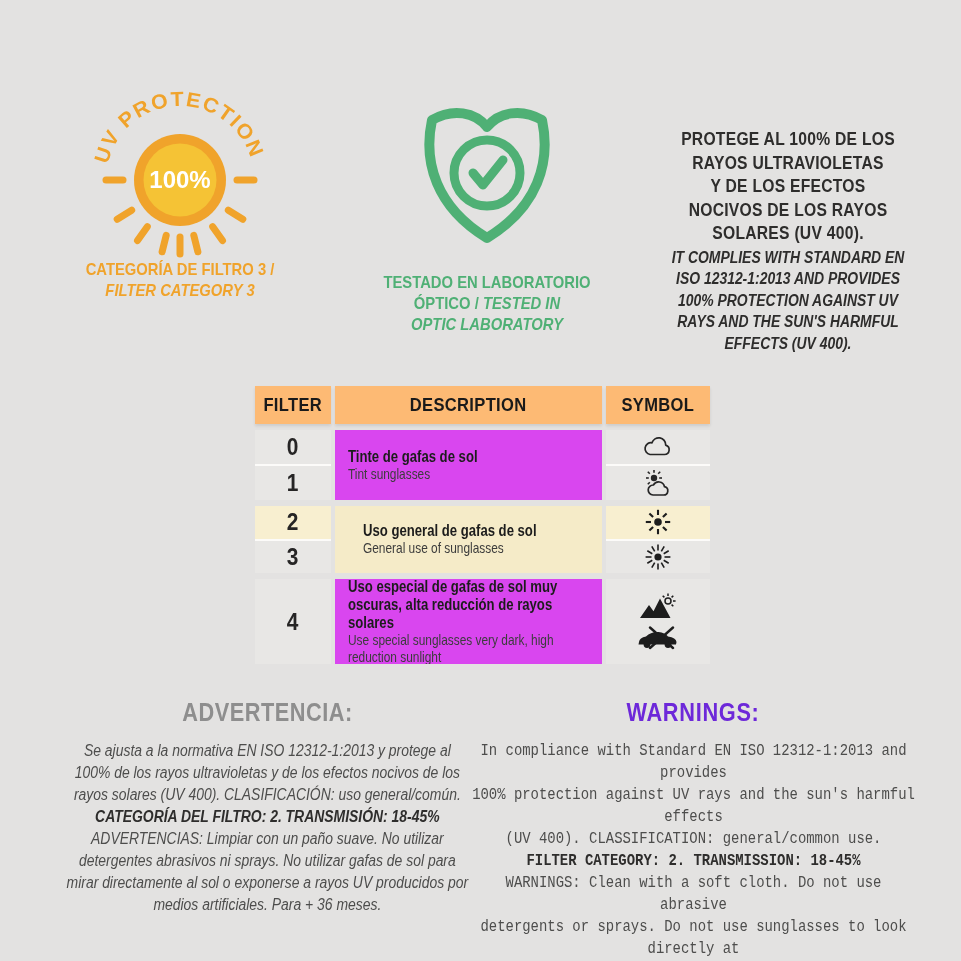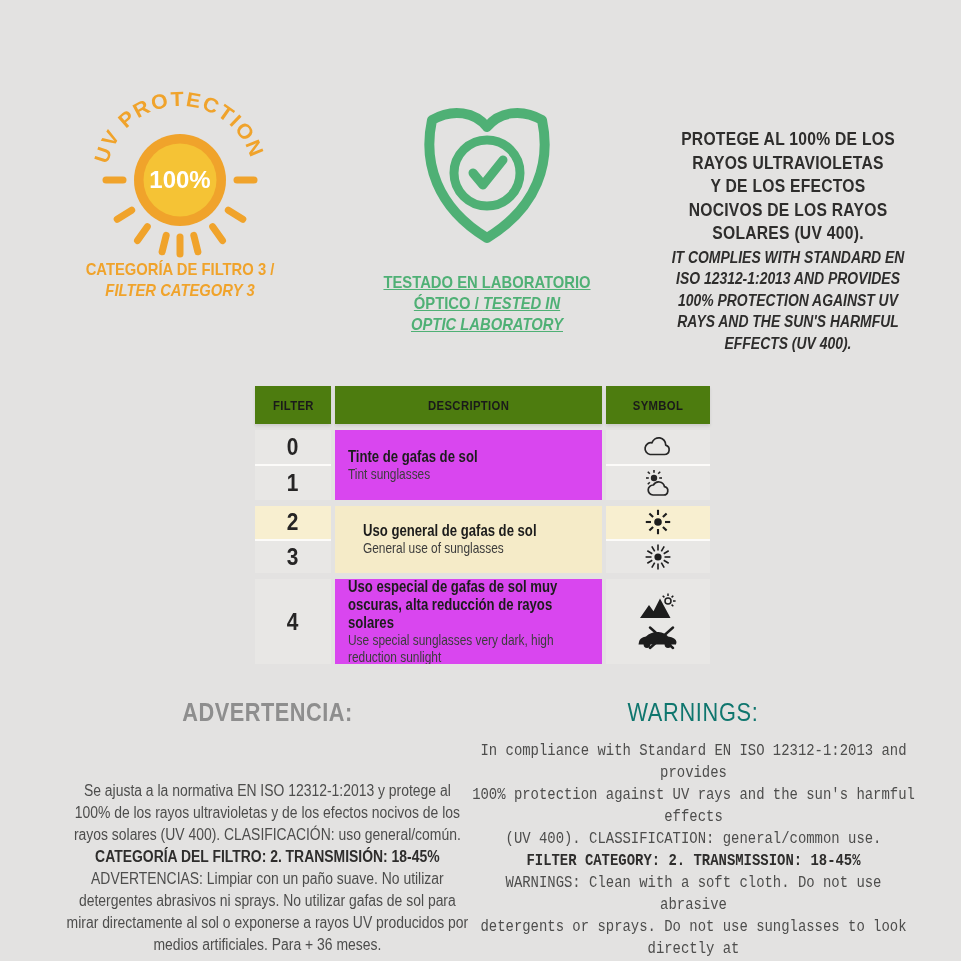--- a/index.html
+++ b/index.html
@@ -18,36 +18,36 @@
   .cond-wide { width:114%; margin-left:-7%; transform:scaleX(0.87); transform-origin:50% 0; }
   .cond-l { width:122%; transform:scaleX(0.82); transform-origin:0 50%; }
 
   
   .uv-caption {
     left:30px; top:259px; width:300px;
     color:#f0a32b; font-weight:bold; font-size:17px; line-height:21px;
   }
   .lab-caption {
     left:337px; top:272px; width:300px;
-    color:#4fb075; font-weight:bold; font-size:17px; line-height:21px;text-decoration:underline;
+    color:#4fb075; font-weight:bold; font-size:17px; line-height:21px;
   }
   .protect { left:643px; top:128px; width:290px; }
   .protect .es { font-weight:bold; font-size:18px; line-height:23.5px; color:#2e2d2c; letter-spacing:0.3px; }
   .protect .en { font-weight:bold; font-style:italic; font-size:16px; line-height:21.5px; color:#2e2d2c; margin-top:1px; }
 
   
   .ftable {
     left:255px; top:386px;
     display:grid; grid-template-columns:76px 267px 104px;
     grid-template-rows:38px 70px 67px 85px;
     column-gap:4px; row-gap:6px;
   }
   .th {
-    background:#4d7c0f; display:flex; align-items:center; justify-content:center;
-    font-weight:bold; font-size:13px; color:#1a1a1a; letter-spacing:0.4px;
+    background:#fdba74; display:flex; align-items:center; justify-content:center;
+    font-weight:bold; font-size:19px; color:#1a1a1a; letter-spacing:0.4px;
     box-shadow:0 2px 3px rgba(0,0,0,0.10);
   }
   .pair { display:flex; flex-direction:column; }
   .pair > .half { flex:1; display:flex; align-items:center; justify-content:center; }
   .pair > .half:first-child { border-bottom:2px solid #fcfbf9; }
   .num-cell { background:#e8e7e5; font-size:24px; font-weight:bold; color:#262525; }
   .sym-cell { background:#e8e7e5; }
   .hl { background:#f8efd0 !important; }
   .desc-cell {
     background:#d946ef; display:flex; flex-direction:column; justify-content:center;
@@ -58,25 +58,25 @@
   .d2 { font-size:14.5px; line-height:16.5px; color:#3c3c3c; }
   .sym-stack { display:flex; flex-direction:column; align-items:center; justify-content:center; gap:6px; }
 
   
   .warn-head-l {
     left:40px; top:698px; width:455px;
     font-size:25px; font-weight:bold; color:#8e8e8e; letter-spacing:0.6px;
   }
   .warn-head-r {
     left:468px; top:698px; width:450px;
-    font-size:25px; font-weight:normal; color:#0f766e; letter-spacing:0.8px;
+    font-size:25px; font-weight:bold; color:#6d28d9; letter-spacing:0.8px;
   }
   .warn-body { font-size:16px; line-height:22px; color:#4d4d4c; }
   .warn-body .b { font-weight:bold; color:#2e2d2c; }
-  .warn-l { left:40px; top:780px; width:455px; }
+  .warn-l { left:40px; top:740px; width:455px;font-style:italic; }
   .warn-r { left:468px; top:740px; width:450px;font-family:Liberation Mono, monospace; }
 </style>
 </head>
 <body>
 
 <div class="canvas">
 
   <div class="abs" style="left:60px; top:78px;">
     <svg width="240" height="200" viewBox="-120 -102 240 200">
       <defs>

